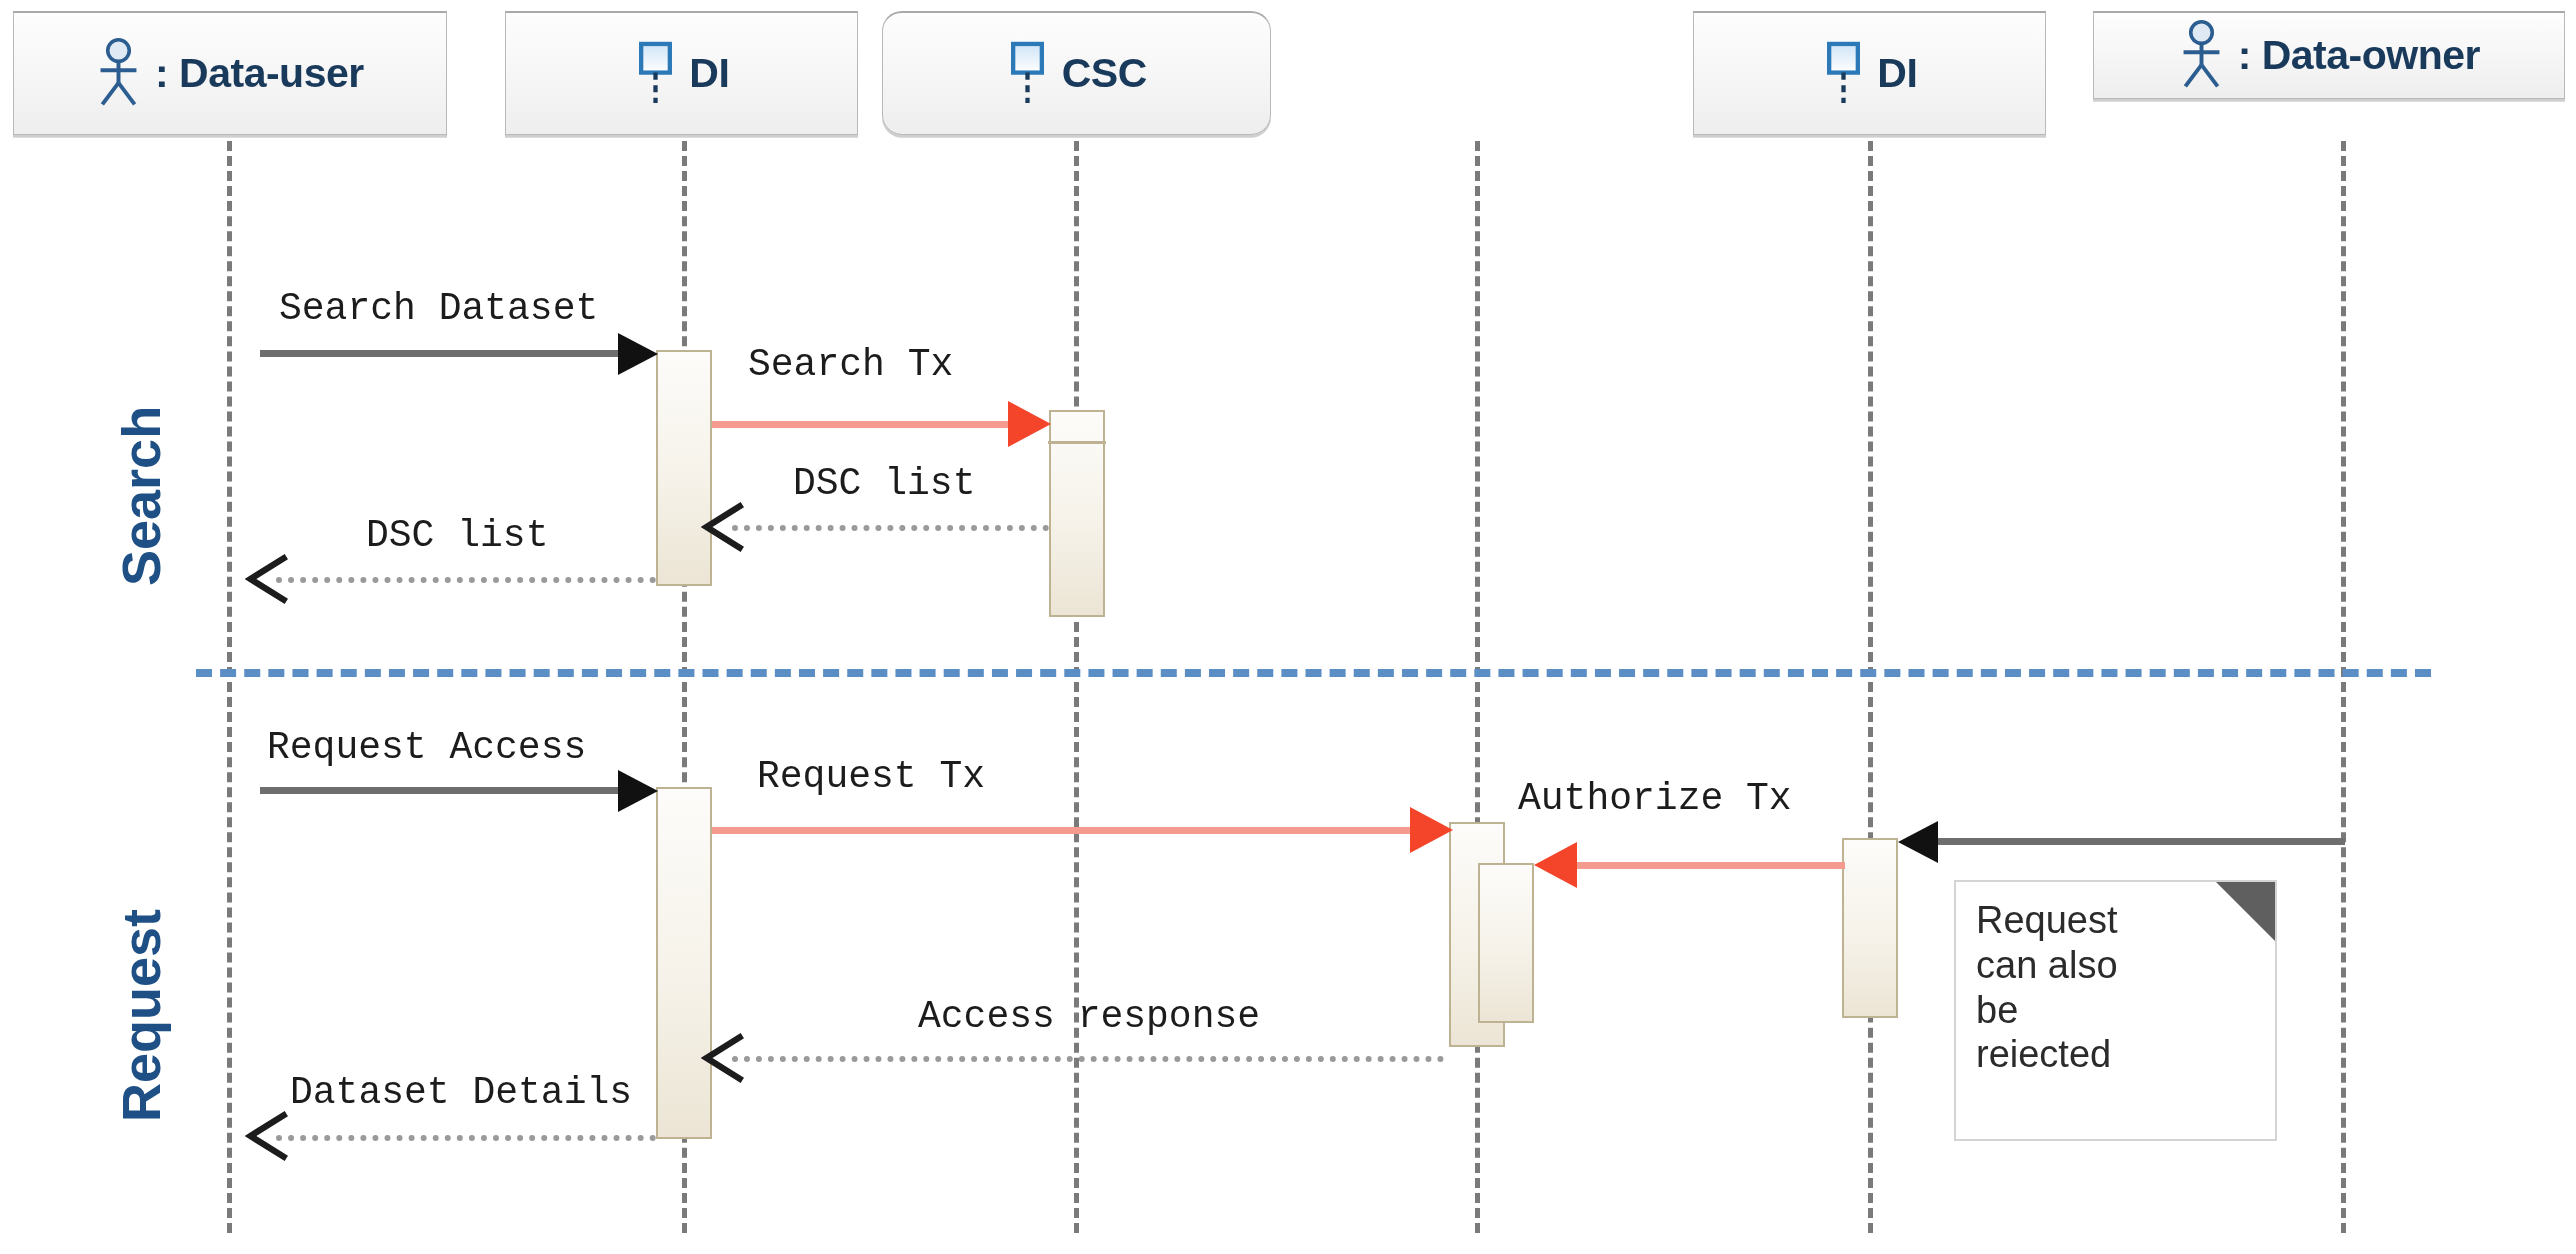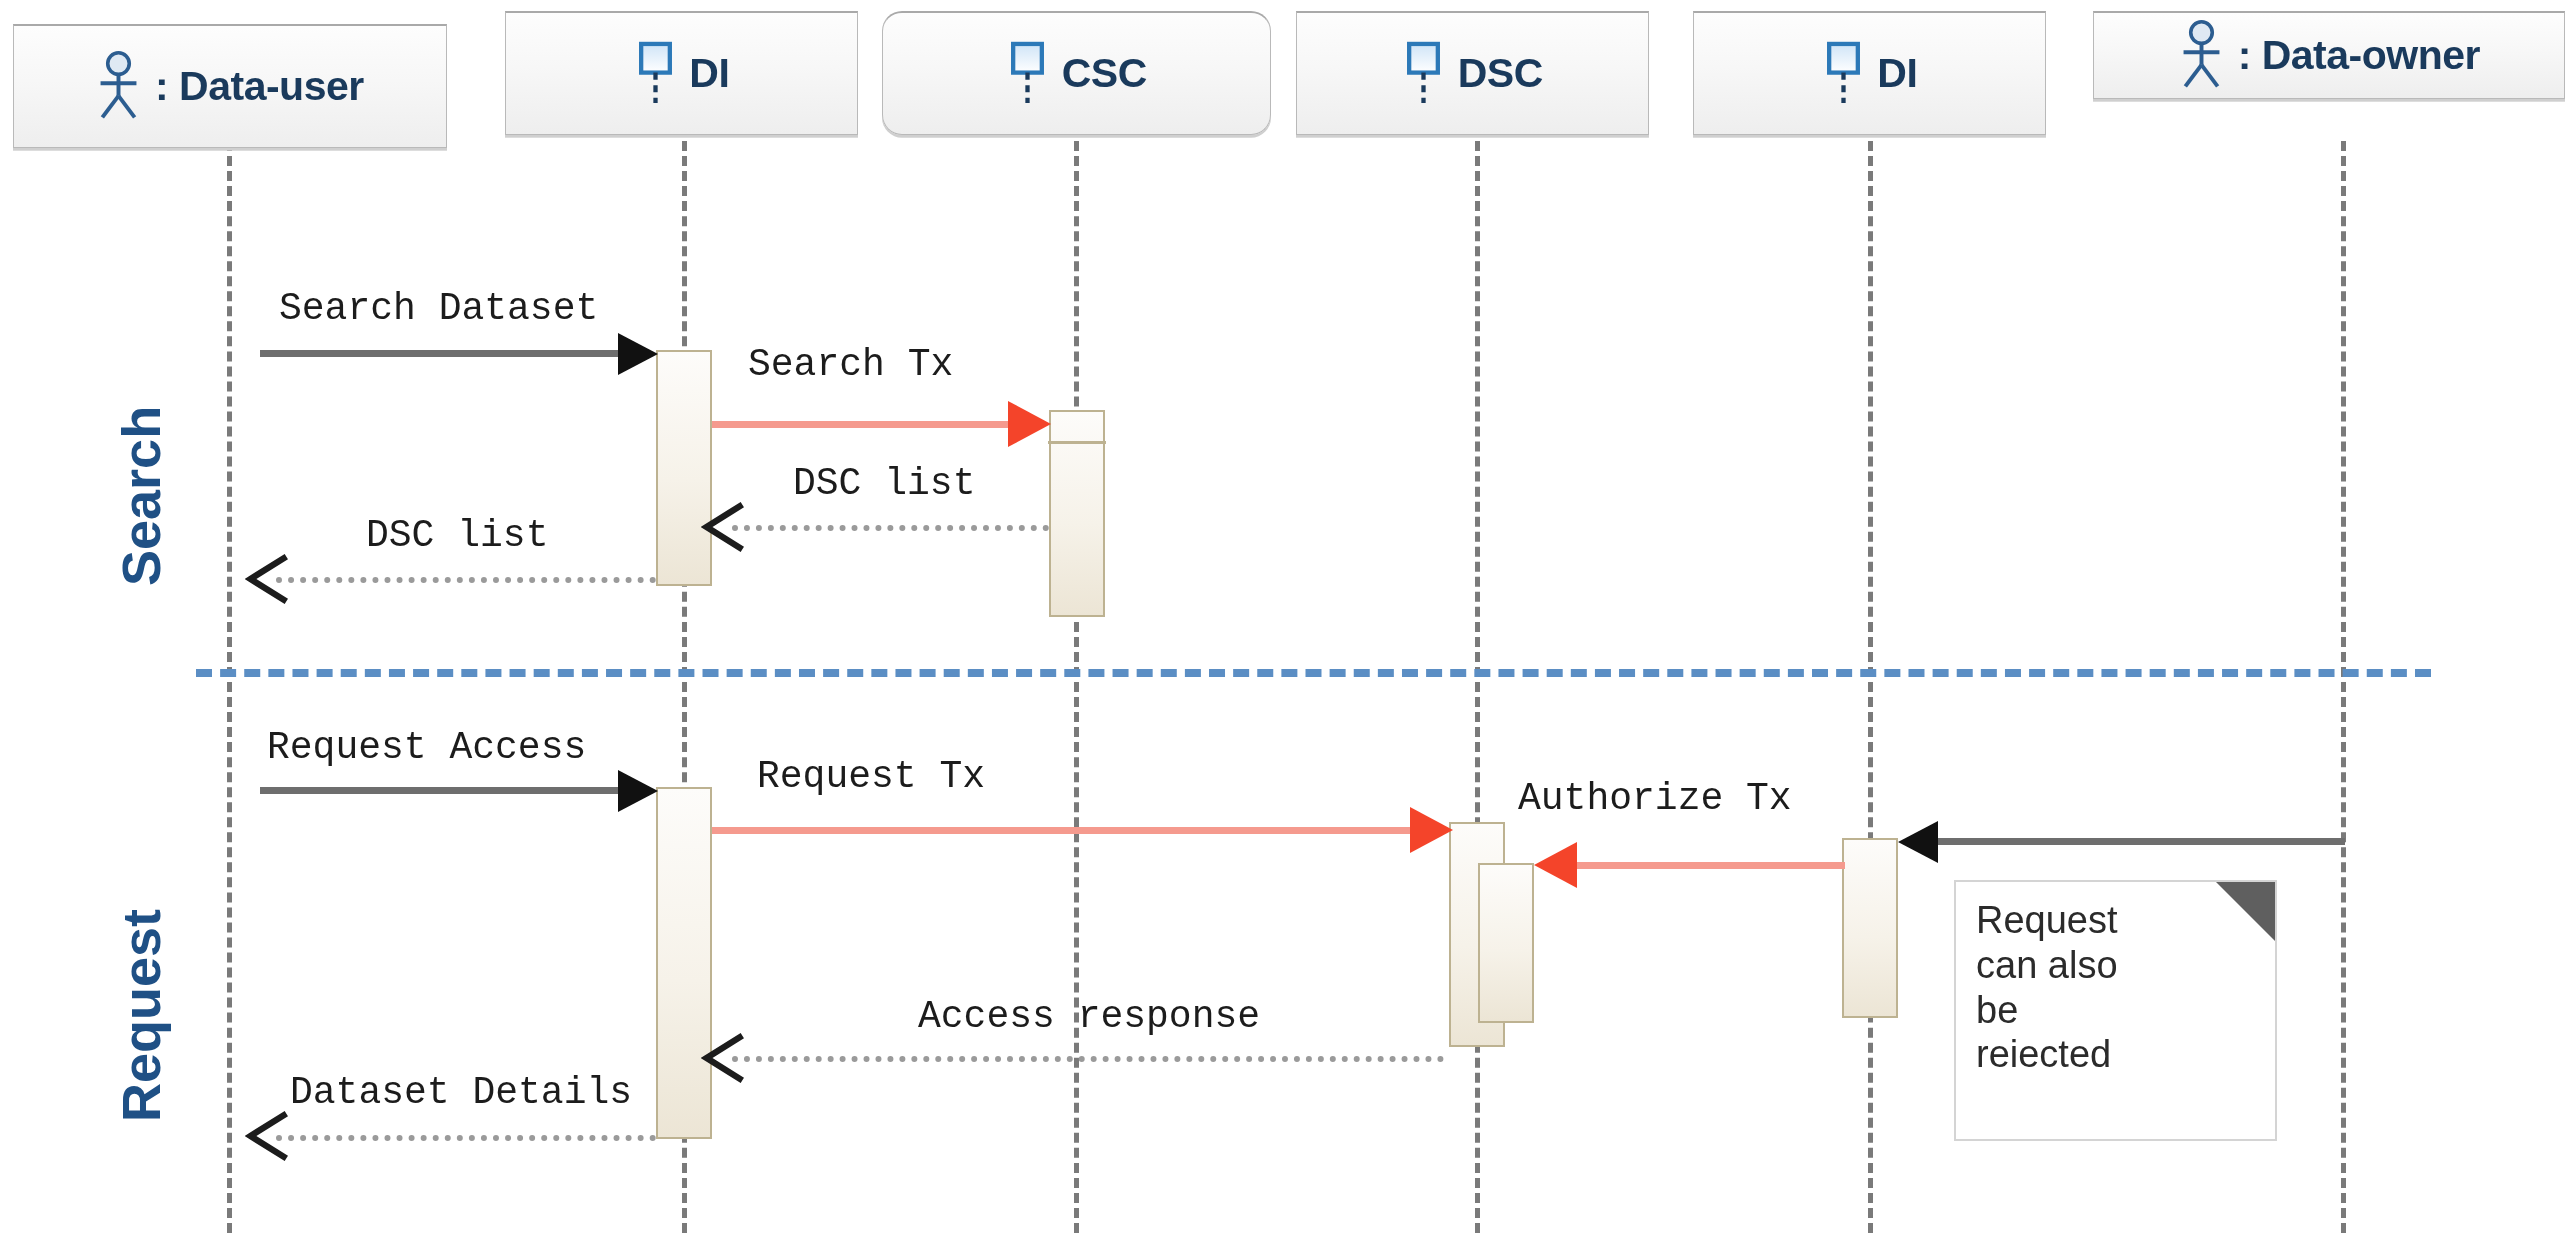--- a/index.html
+++ b/index.html
@@ -155,21 +155,21 @@
 
 <div id="diagram">
 
   <div class="lifeline-line" style="left:227px;  top:141px; height:1092px;"></div>
   <div class="lifeline-line" style="left:682px;  top:141px; height:1092px;"></div>
   <div class="lifeline-line" style="left:1074px; top:141px; height:1092px;"></div>
   <div class="lifeline-line" style="left:1475px; top:141px; height:1092px;"></div>
   <div class="lifeline-line" style="left:1868px; top:141px; height:1092px;"></div>
   <div class="lifeline-line" style="left:2341px; top:141px; height:1092px;"></div>
 
-  <div class="lifeline-head" style="left:12.6px; top:10.8px; width:434px; height:124px;margin-top:13px;">
+  <div class="lifeline-head" style="left:12.6px; top:10.8px; width:434px; height:124px;">
     <span>
       <svg class="actor-icon" width="47" height="70" viewBox="0 0 26 39">
         <circle cx="13" cy="7" r="6" fill="#dfe9f3" stroke="#2c5d90" stroke-width="2"></circle>
         <line x1="13" y1="13" x2="13" y2="25" stroke="#2c5d90" stroke-width="2.2"></line>
         <line x1="3" y1="18" x2="23" y2="18" stroke="#2c5d90" stroke-width="2.2"></line>
         <line x1="13" y1="25" x2="4" y2="37" stroke="#2c5d90" stroke-width="2.2"></line>
         <line x1="13" y1="25" x2="22" y2="37" stroke="#2c5d90" stroke-width="2.2"></line>
       </svg>
     </span>
     <span class="head-label">: Data-user</span>
@@ -200,35 +200,20 @@
           <stop offset="0%" stop-color="#cfe4f7"></stop>
               <stop offset="100%" stop-color="#ffffff"></stop>
         </linearGradient>
           </defs>
         <line x1="12" y1="18" x2="12" y2="35" stroke="#1a3a5c" stroke-width="2.4" stroke-dasharray="4 3"></line>
       </svg>
     </span>
     <span class="head-label">CSC</span>
   </div>
 
-  <div class="lifeline-head" style="left:1296px; top:10.8px; width:353px; height:124px;">
-    <span>
-      <svg class="object-icon" width="43" height="67" viewBox="0 0 24 37">
-        <rect x="4" y="2" width="16" height="16" fill="url(#og3)" stroke="#2c79b8" stroke-width="2.4"></rect>
-        <defs>
-            <linearGradient id="og3" x1="0" y1="0" x2="0" y2="1">
-          <stop offset="0%" stop-color="#cfe4f7"></stop>
-              <stop offset="100%" stop-color="#ffffff"></stop>
-        </linearGradient>
-          </defs>
-        <line x1="12" y1="18" x2="12" y2="35" stroke="#1a3a5c" stroke-width="2.4" stroke-dasharray="4 3"></line>
-      </svg>
-    </span>
-    <span class="head-label">DSC</span>
-  </div>
 
   <div class="lifeline-head" style="left:1693px; top:10.8px; width:353px; height:124px;">
     <span>
       <svg class="object-icon" width="43" height="67" viewBox="0 0 24 37">
         <rect x="4" y="2" width="16" height="16" fill="url(#og4)" stroke="#2c79b8" stroke-width="2.4"></rect>
         <defs>
             <linearGradient id="og4" x1="0" y1="0" x2="0" y2="1">
           <stop offset="0%" stop-color="#cfe4f7"></stop>
               <stop offset="100%" stop-color="#ffffff"></stop>
         </linearGradient>

